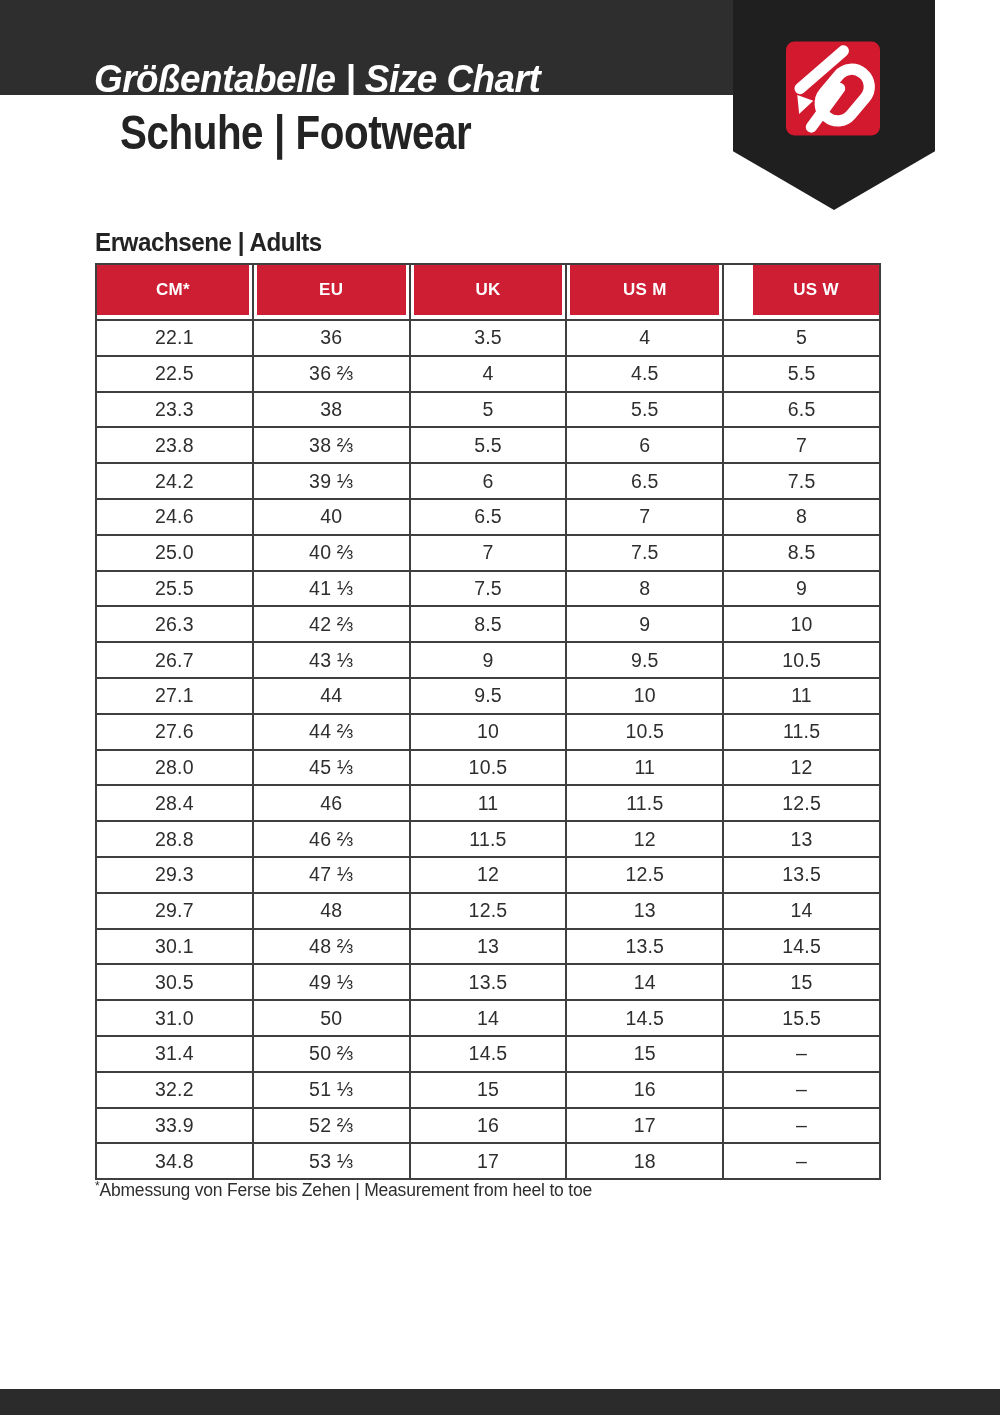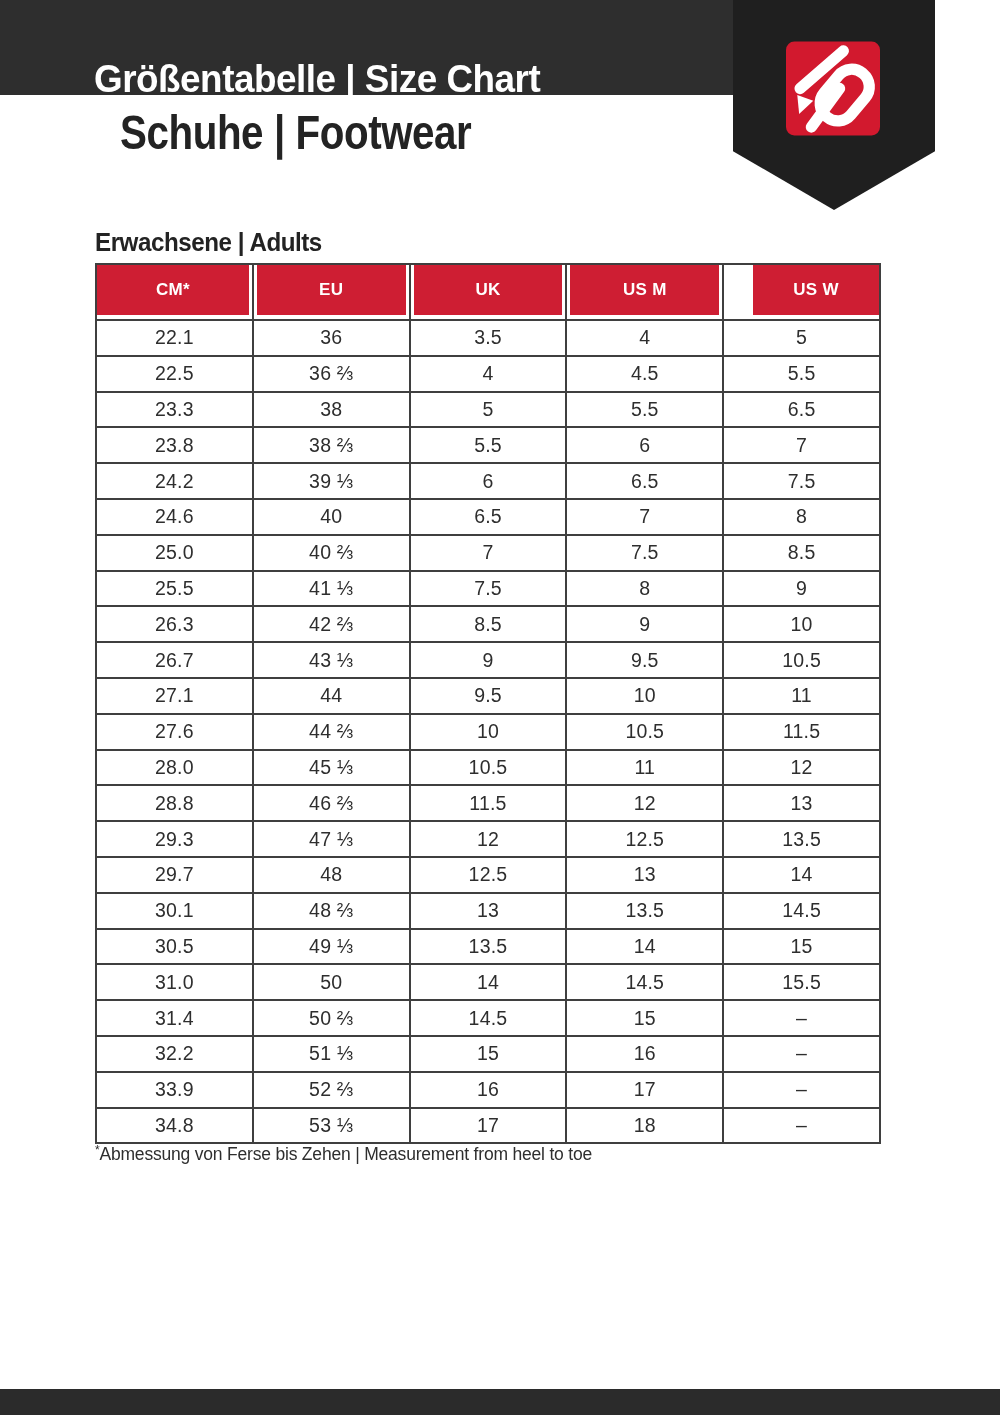--- a/index.html
+++ b/index.html
@@ -2,21 +2,21 @@
 <html><head>
 <meta charset="utf-8">
 <style>
   html,body { margin:0; padding:0; background:#ffffff; }
   .page {
     position:relative; width:1000px; height:1415px; overflow:hidden;
     background:#ffffff; font-family:"Liberation Sans", sans-serif;
   }
 
   
-  .band { position:absolute; top:0; left:0; width:920px; height:95px; background:#2e2e2e; }
+  .band { position:absolute; top:0; left:0; width:920px; height:95px; background:#2e2e2e;font-style:italic; }
   .title {
     position:absolute; left:94px; bottom:-3px; margin:0;
     font-size:38px; font-weight:bold; color:#ffffff; line-height:1;
     letter-spacing:-0.5px; white-space:nowrap;
     transform:scaleX(0.97); transform-origin:left bottom;
   }
   .subtitle {
     position:absolute; left:120px; top:109px; margin:0;
     font-size:48px; font-weight:bold; color:#232323; line-height:1;
     letter-spacing:-0.5px; white-space:nowrap;
@@ -183,20 +183,27 @@
             <td>11.5</td>
           </tr>
           <tr>
             <td>28.0</td>
             <td>45 ⅓</td>
             <td>10.5</td>
             <td>11</td>
             <td>12</td>
           </tr>
           <tr>
+            <td>28.4</td>
+            <td>46</td>
+            <td>11</td>
+            <td>11.5</td>
+            <td>12.5</td>
+          </tr>
+          <tr>
             <td>28.8</td>
             <td>46 ⅔</td>
             <td>11.5</td>
             <td>12</td>
             <td>13</td>
           </tr>
           <tr>
             <td>29.3</td>
             <td>47 ⅓</td>
             <td>12</td>

